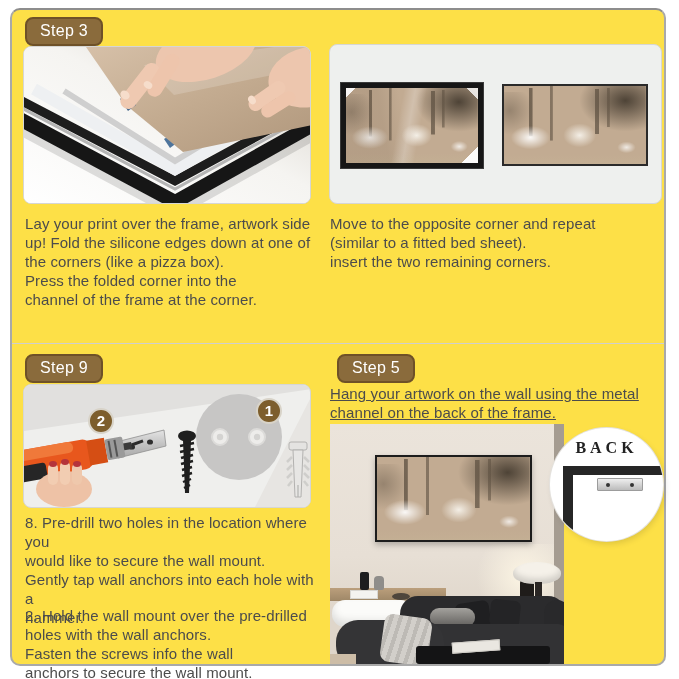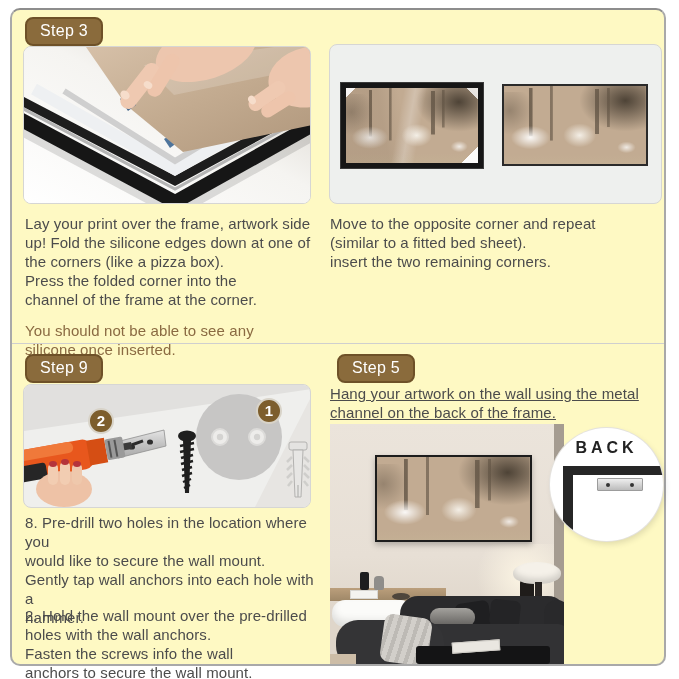--- a/index.html
+++ b/index.html
@@ -1,21 +1,21 @@
 <!DOCTYPE html>
 <html><head>
 <meta charset="utf-8">
 <style>
   * { margin:0; padding:0; box-sizing:border-box; }
   html,body { width:679px; height:679px; background:#ffffff; font-family:"Liberation Sans", sans-serif; }
   body { position:relative; overflow:hidden; }
 
   .page {
     position:absolute; left:10px; top:8px; width:656px; height:658px;
-    background:#fef9c3; border:2px solid #a9a9a9; border-top-color:#8d8d8d;
+    background:#fde047; border:2px solid #a9a9a9; border-top-color:#8d8d8d;
     border-radius:10px;
   }
 
   .step-badge {
     position:absolute; display:inline-block; padding:3px 13px 4px;
     background:#8a6b3c; border:2px solid #6e5128; border-radius:8px;
     color:#fff; font-size:16px; letter-spacing:.3px;
   }
 
   .copy {
@@ -122,21 +122,21 @@
   .living .coffee-table { position:absolute; left:86px; top:222px; width:134px; height:18px;
     background:#141415; border-radius:3px; }
   .living .magazine { position:absolute; left:122px; top:217px; width:48px; height:11px;
     background:#eae7e1; border:1px solid #cfccc6; transform:rotate(-4deg); }
   .living .floor { position:absolute; left:0; top:230px; width:26px; height:10px; background:#cdbda7; }
 
   .back-circle { position:absolute; left:538px; top:418px; width:113px; height:113px;
     background:#ffffff; border-radius:50%; overflow:hidden;
     box-shadow:0 0 0 1px #e4e2de, 2px 3px 6px rgba(0,0,0,.12); }
   .back-label { position:absolute; left:0; top:11px; width:100%; text-align:center;
-    font-size:16px; font-weight:600; letter-spacing:4px; color:#222; }
+    font-size:16px; font-weight:600; letter-spacing:4px; color:#222;font-family:Liberation Serif, serif; }
   .back-hbar { position:absolute; left:13px; top:38px; width:100px; height:9px; background:#262626; }
   .back-vbar { position:absolute; left:13px; top:38px; width:10px; height:80px; background:#262626; }
   .back-bracket { position:absolute; left:47px; top:50px; width:46px; height:13px;
     background:linear-gradient(#eeeeee,#bcbcbc); border:1px solid #9c9c9c; border-radius:1px; }
   .back-bracket .dot { position:absolute; top:4px; width:4px; height:4px; border-radius:50%; background:#333; }
 </style>
 </head>
 <body>
 
 <div class="page">
@@ -191,22 +191,20 @@
       <div class="wrinkle-overlay"></div>
     </div>
     <div class="art-flat forest-art"></div>
   </div>
 
   <div class="copy" style="left:13px; top:204px; width:300px;">Lay your print over the frame, artwork side
 up! Fold the silicone edges down at one of
 the corners (like a pizza box).
 Press the folded corner into the
 channel of the frame at the corner.</div>
-  <div class="copy brown" style="left:13px; top:311px; width:300px;">You should not be able to see any
-silicone once inserted.</div>
   <div class="copy" style="left:318px; top:204px; width:324px;">Move to the opposite corner and repeat
 (similar to a fitted bed sheet).
 insert the two remaining corners.</div>
 
   <div class="divider"></div>
 
   <span class="step-badge" style="left:13px; top:344px;">Step 9</span>
 
   <div class="photo-panel" style="left:11px; top:374px; width:288px; height:124px; background:#efefed;">
     <svg width="288" height="124" viewBox="0 0 288 124">

